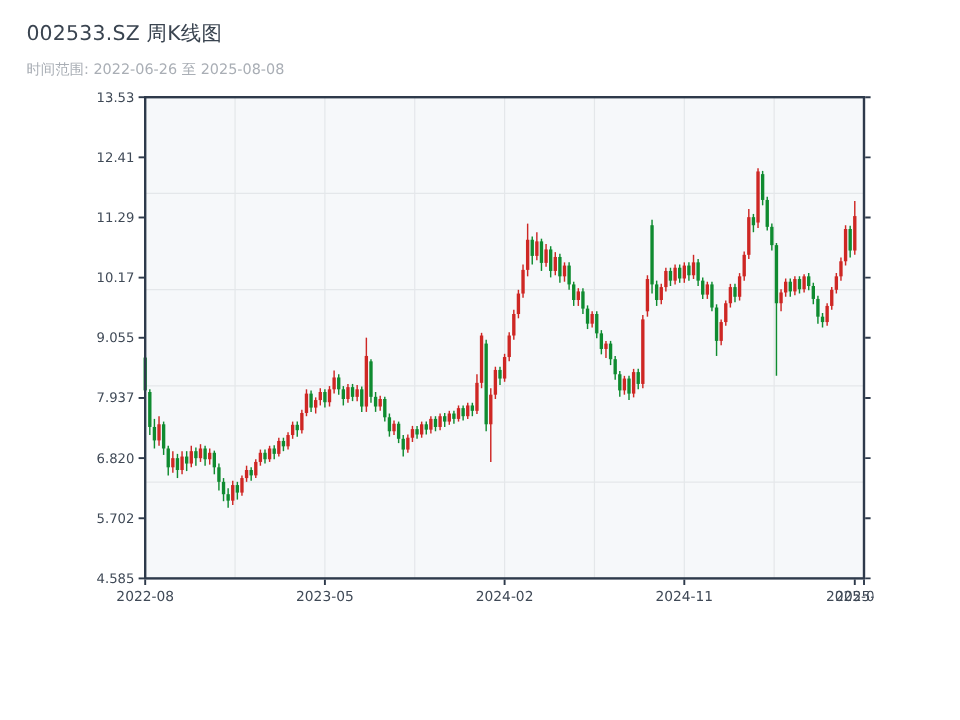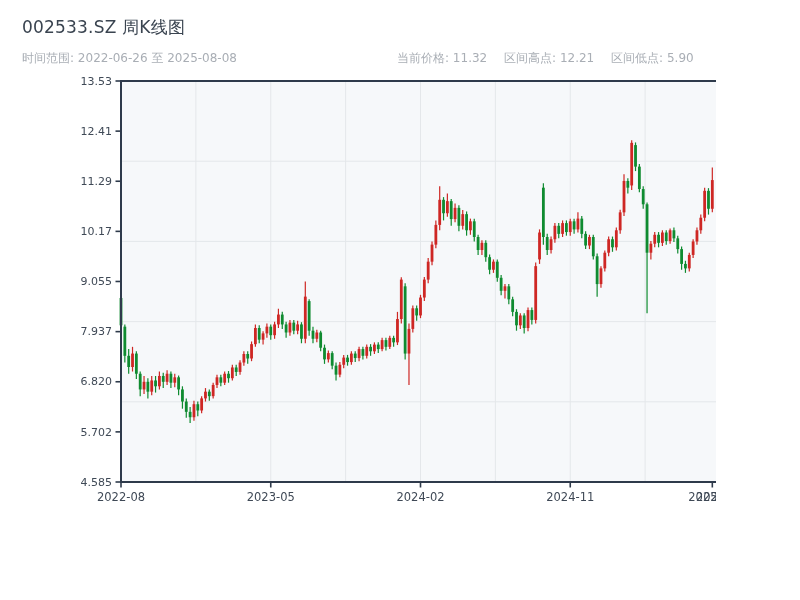--- a/index.html
+++ b/index.html
@@ -1,34 +1,29 @@
 <!DOCTYPE html>
 <html><head>
 <meta charset="utf-8">
 <style>
   html,body{margin:0;padding:0;background:#ffffff;}
   .page{position:relative;width:716px;height:600px;background:#ffffff;overflow:hidden;
-        font-family:"DejaVu Sans","Liberation Sans",sans-serif;}
+        font-family:"DejaVu Sans","Liberation Sans",sans-serif;padding-left:12px;}
   .title{position:absolute;left:22px;top:16px;font-size:17px;color:#3a4450;letter-spacing:.2px;}
   .subtitle{position:absolute;left:22px;top:50px;font-size:12px;color:#a9aeb5;}
   .stats{position:absolute;left:397px;top:50px;font-size:12px;color:#a9aeb5;white-space:nowrap;}
   .stats span + span{margin-left:13px;}
   svg{position:absolute;left:0;top:0;}
 </style>
 </head>
 <body>
 
 <div class="page">
   <div class="title">002533.SZ 周K线图</div>
   <div class="subtitle">时间范围: 2022-06-26 至 2025-08-08</div>
-  <div class="stats">
-    <span>当前价格: 11.32</span>
-    <span>区间高点: 12.21</span>
-    <span>区间低点: 5.90</span>
-  </div>
   <svg id="chart" width="800" height="600">
       <rect x="121" y="81" width="599" height="401" fill="#f6f8fa"></rect>
       <line x1="195.875" y1="81" x2="195.875" y2="482" stroke="#e4e7ea" stroke-width="1"></line>
       <line x1="270.75" y1="81" x2="270.75" y2="482" stroke="#e4e7ea" stroke-width="1"></line>
       <line x1="345.625" y1="81" x2="345.625" y2="482" stroke="#e4e7ea" stroke-width="1"></line>
       <line x1="420.5" y1="81" x2="420.5" y2="482" stroke="#e4e7ea" stroke-width="1"></line>
       <line x1="495.375" y1="81" x2="495.375" y2="482" stroke="#e4e7ea" stroke-width="1"></line>
       <line x1="570.25" y1="81" x2="570.25" y2="482" stroke="#e4e7ea" stroke-width="1"></line>
       <line x1="645.125" y1="81" x2="645.125" y2="482" stroke="#e4e7ea" stroke-width="1"></line>
       <line x1="121" y1="161.2" x2="720" y2="161.2" stroke="#e4e7ea" stroke-width="1"></line>

